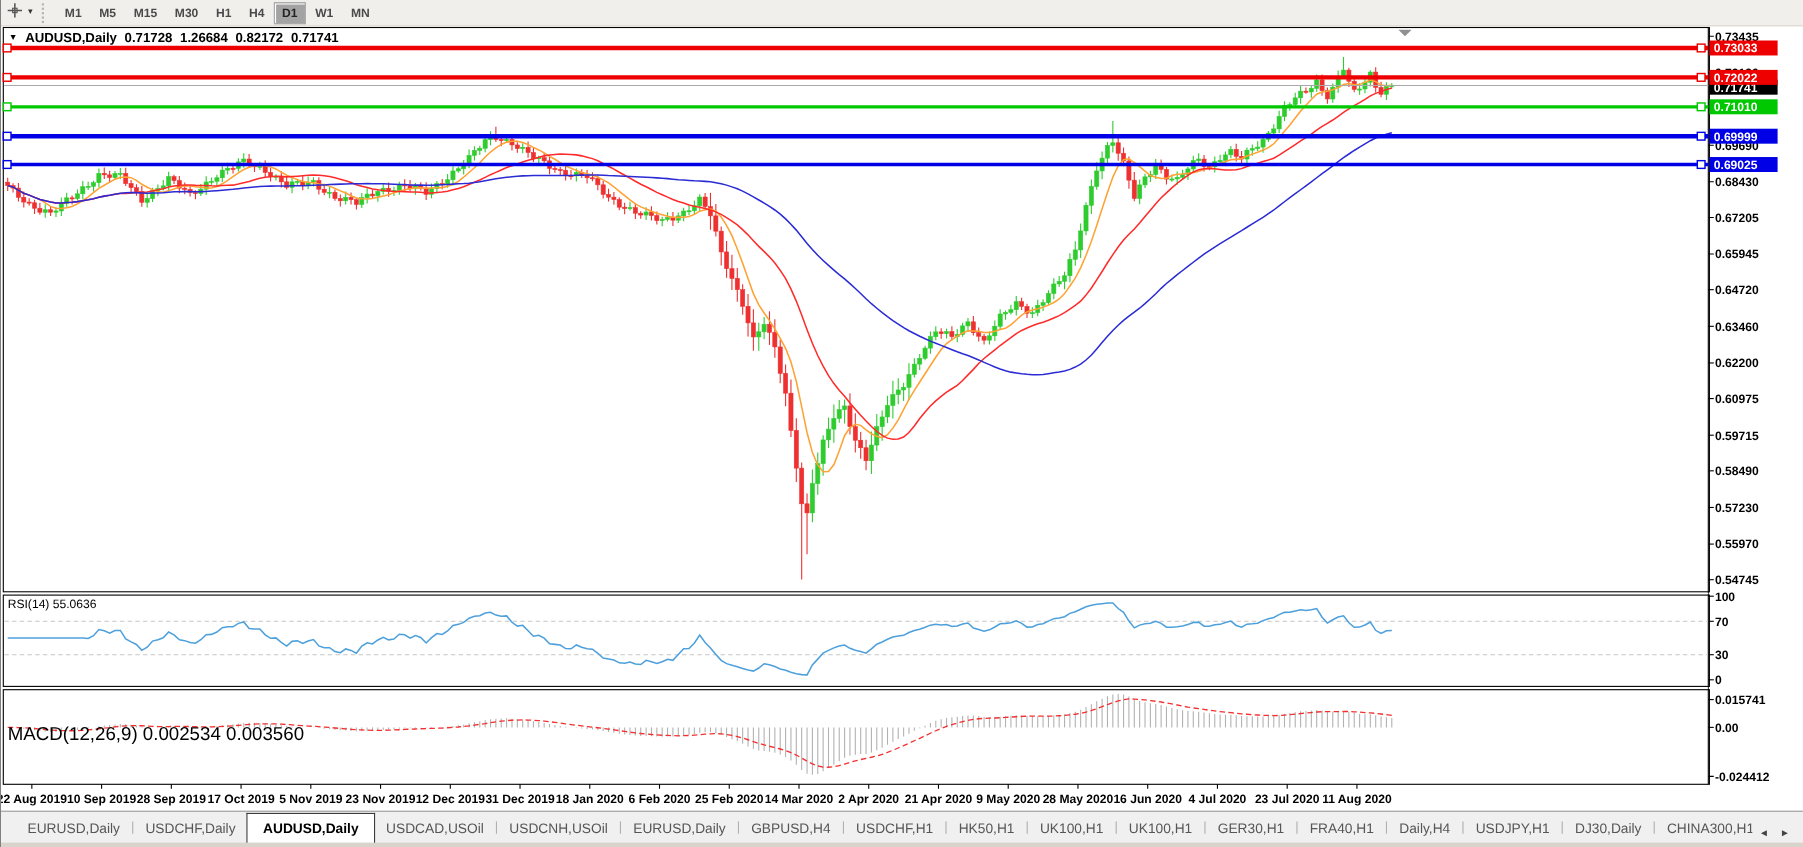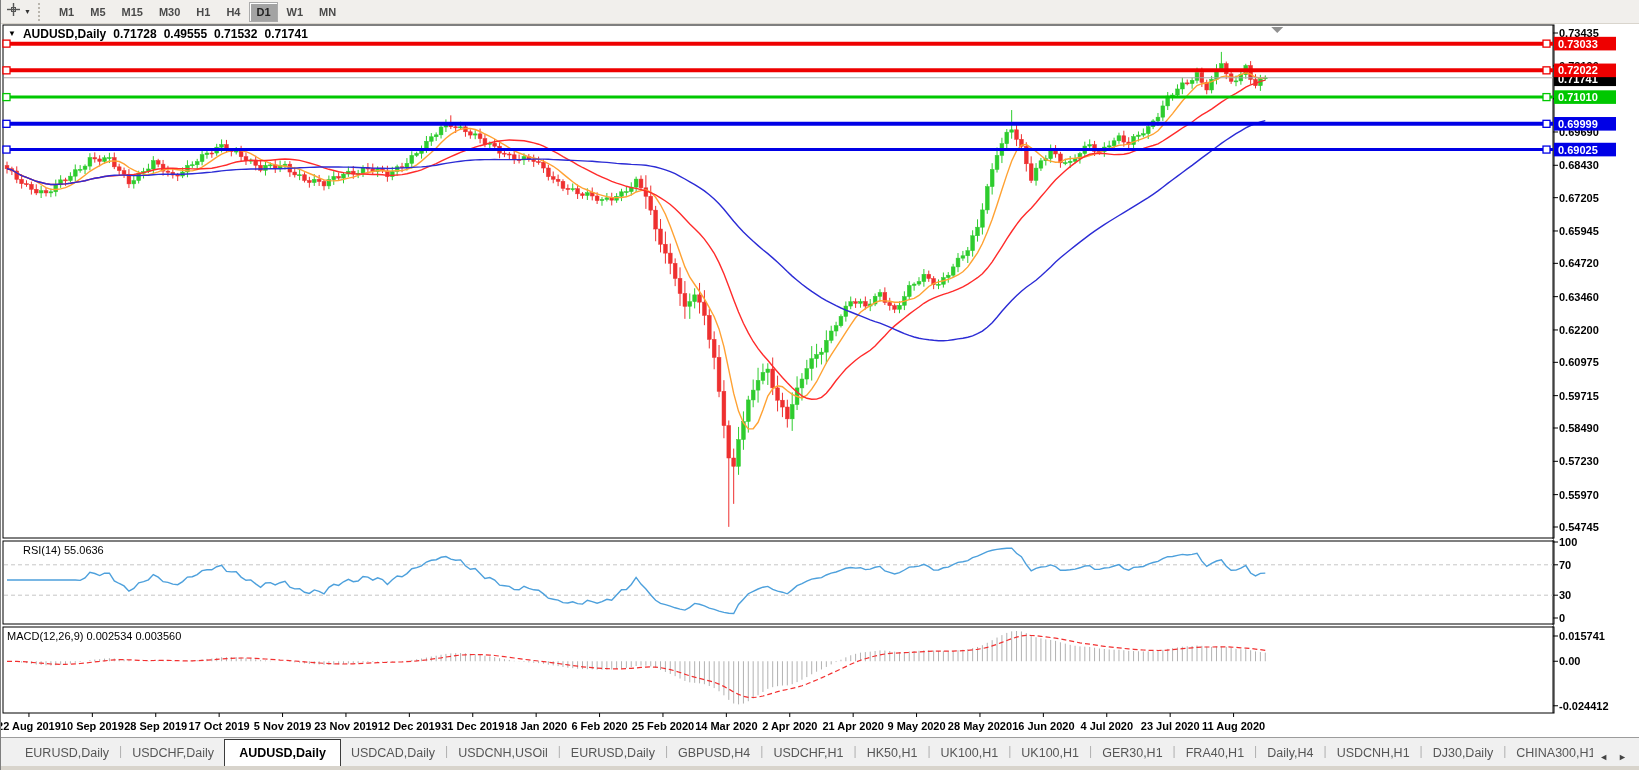--- a/index.html
+++ b/index.html
@@ -14,22 +14,22 @@
                 border-left:2px dotted #b9b5ad;}
   .tfbtn{font-size:11px;font-weight:700;color:#4a4a4a;padding:2px 6px;margin:12px 1px;border:1px solid transparent;
          background:transparent;cursor:pointer;line-height:14px;}
   .tfbtn.sel{background:#a3a3a3;border:1px solid #ababab;box-shadow:inset 1px 1px 0 #fff;color:#222;}
   
   #chart-svg{position:absolute;left:0;top:24px;}
   
   .overlay{position:absolute;color:#000;white-space:nowrap;z-index:5;}
   #hdr{left:7px;top:27px;font-size:12px;font-weight:700;display:flex;gap:7px;align-items:center;}
   #hdr .tri{font-size:8px;position:relative;top:-1px;}
-  #rsi-lbl{left:6px;top:544px;font-size:11px;margin-left:16px;}
-  #macd-lbl{left:6px;top:630px;font-size:11px;text-align:right;}
+  #rsi-lbl{left:6px;top:544px;font-size:11px;}
+  #macd-lbl{left:6px;top:658px;font-size:17px;text-align:right;}
   
   #tabbar{position:absolute;left:0;top:737px;width:100%;height:33px;background:#f0f0f0;
           border-top:1px solid #9c9c9c;box-sizing:border-box;display:flex;align-items:flex-end;}
   #tabs{display:flex;align-items:center;height:100%;padding-left:14px;flex:1;min-width:0;overflow:hidden;}
   .tab{font-size:12.5px;color:#565656;padding:5px 10px 7px 10px;cursor:pointer;white-space:nowrap;}
   .tab-sep{color:#b0b0b0;padding-bottom:7px;font-size:12px;}
   .tab.active{background:#fff;border:1px solid #3c3c3c;border-bottom:none;font-weight:700;color:#000;
               padding:6px 14px 9px 14px;}
   .tab-arrows{display:flex;gap:10px;align-items:center;padding:0 12px 8px 6px;}
   .tab-arrow{font-size:9px;color:#444;cursor:pointer;}
@@ -52,22 +52,22 @@
       <span class="dd">▼</span>
     </div>
     <div class="toolbar-grip"></div>
     <div id="tf-buttons"><button class="tfbtn">M1</button><button class="tfbtn">M5</button><button class="tfbtn">M15</button><button class="tfbtn">M30</button><button class="tfbtn">H1</button><button class="tfbtn">H4</button><button class="tfbtn sel">D1</button><button class="tfbtn">W1</button><button class="tfbtn">MN</button></div>
   </div>
 
   <div class="overlay" id="hdr">
     <span class="tri">▼</span>
     <span>AUDUSD,Daily</span>
     <span>0.71728</span>
-    <span>0.49555</span>
-    <span>0.71532</span>
+    <span>1.26684</span>
+    <span>0.82172</span>
     <span>0.71741</span>
   </div>
 
   <div class="overlay" id="rsi-lbl">
     <span>RSI(14)</span>&nbsp;<span>55.0636</span>
   </div>
   <div class="overlay" id="macd-lbl">
     <span>MACD(12,26,9)</span>&nbsp;<span>0.002534</span>&nbsp;<span>0.003560</span>
   </div>
 
@@ -999,21 +999,21 @@
       <rect x="3" y="539" width="1549" height="1" fill="#ffffff"></rect>
       <rect x="3" y="625" width="1549" height="1" fill="#ffffff"></rect>
     </svg>
 
   <div id="tabbar">
     <div id="tabs">
         <div class="tab">EURUSD,Daily</div>
         <span class="tab-sep">|</span>
         <div class="tab">USDCHF,Daily</div>
         <div class="tab active">AUDUSD,Daily</div>
-        <div class="tab">USDCAD,Daily</div>
+        <div class="tab">USDCAD,USOil</div>
         <span class="tab-sep">|</span>
         <div class="tab">USDCNH,USOil</div>
         <span class="tab-sep">|</span>
         <div class="tab">EURUSD,Daily</div>
         <span class="tab-sep">|</span>
         <div class="tab">GBPUSD,H4</div>
         <span class="tab-sep">|</span>
         <div class="tab">USDCHF,H1</div>
         <span class="tab-sep">|</span>
         <div class="tab">HK50,H1</div>
@@ -1021,21 +1021,21 @@
         <div class="tab">UK100,H1</div>
         <span class="tab-sep">|</span>
         <div class="tab">UK100,H1</div>
         <span class="tab-sep">|</span>
         <div class="tab">GER30,H1</div>
         <span class="tab-sep">|</span>
         <div class="tab">FRA40,H1</div>
         <span class="tab-sep">|</span>
         <div class="tab">Daily,H4</div>
         <span class="tab-sep">|</span>
-        <div class="tab">USDCNH,H1</div>
+        <div class="tab">USDJPY,H1</div>
         <span class="tab-sep">|</span>
         <div class="tab">DJ30,Daily</div>
         <span class="tab-sep">|</span>
         <div class="tab">CHINA300,H1</div>
       </div>
     <div class="tab-arrows">
       <span class="tab-arrow">◄</span>
       <span class="tab-arrow">►</span>
     </div>
   </div>

